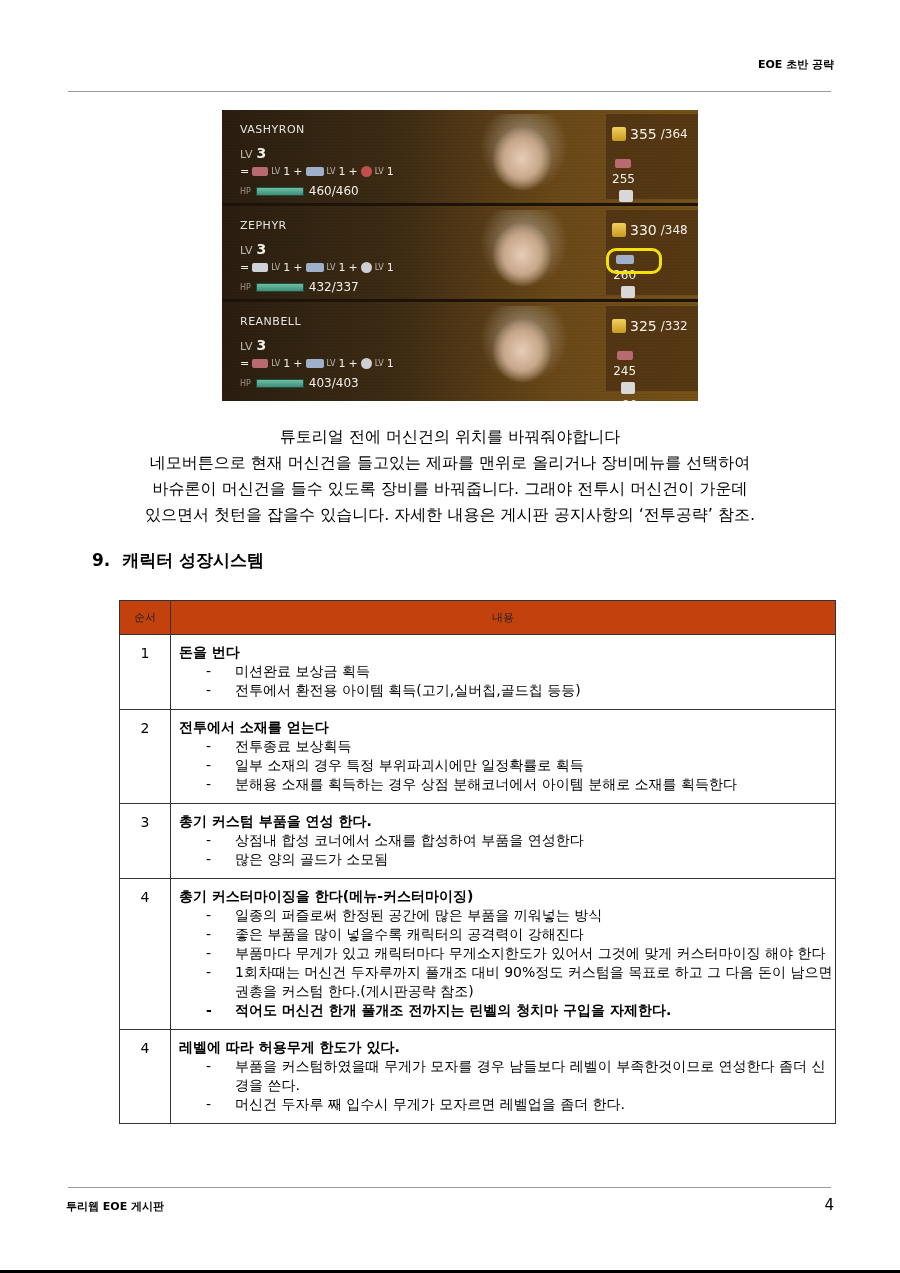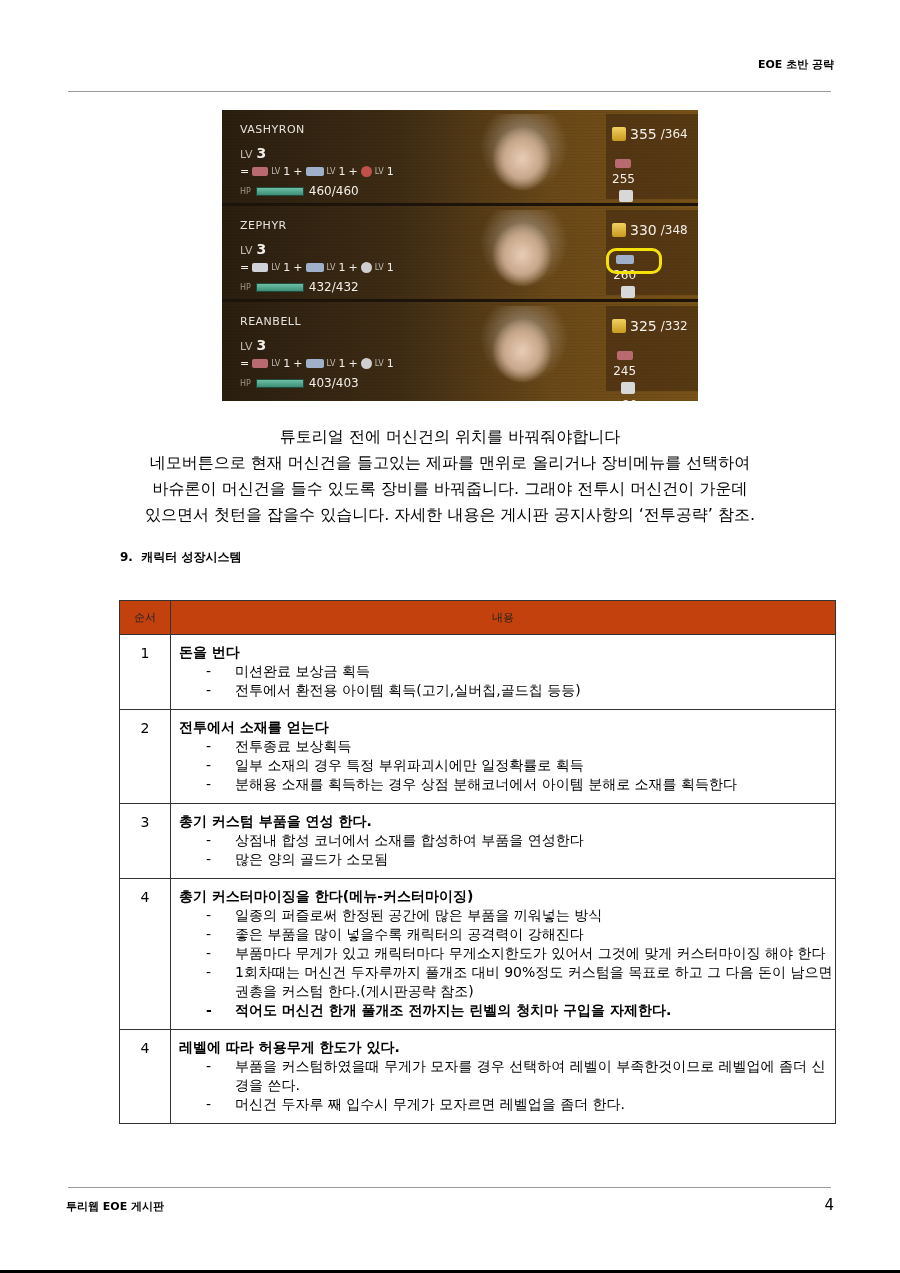--- a/index.html
+++ b/index.html
@@ -54,21 +54,21 @@
   .bag { width: 14px; height: 14px; background: linear-gradient(#f2d060, #c89a20); border-radius: 2px; }
   .stats .parts { position: absolute; left: 6px; top: 45px; display: flex; align-items: center; gap: 4px; color: #f4f0e8; font-size: 12px; flex-direction: column; }
   .chip { width: 14px; height: 12px; background: #d8d8d8; border-radius: 2px; }
   .highlight { position: absolute; left: 0px; top: 38px; width: 56px; height: 26px; border: 3px solid #f5e20a; border-radius: 10px; box-sizing: border-box; }
 
   .caption {
     position: absolute; left: 0; width: 900px; top: 424px; text-align: center;
     font-size: 16px; line-height: 26px;
   }
   .section-title {
-    position: absolute; left: 92px; top: 549px; font-size: 12px; font-weight: bold; margin-left: 28px;
+    position: absolute; left: 92px; top: 549px; font-size: 17px; font-weight: bold;
   }
   table.grid {
     position: absolute; left: 119px; top: 600px; width: 717px;
     border-collapse: collapse; font-size: 14px;
   }
   table.grid th, table.grid td { border: 1.5px solid #333; }
   table.grid th { background: #c2410c; font-weight: normal; font-size: 11px; height: 31px; color: #222; }
   table.grid td.num { width: 48px; text-align: center; vertical-align: top; padding-top: 10px; }
   table.grid td.content { padding: 8px 0 9px 8px; vertical-align: top; line-height: 19px; }
   .item-title { font-weight: bold; }
@@ -140,21 +140,21 @@
         <small>LV</small>
         <span>1</span>
       <span>+</span>
       <span class="gun grenade-grey"></span>
         <small>LV</small>
         <span>1</span>
     </span>
     <span class="hp">
         <span>HP</span>
         <span class="hpbar"></span>
-        <span class="val">432/432</span>
+        <span class="val">432/337</span>
       </span>
     <div class="portrait"></div>
     <div class="stats">
       <span class="weight">
           <span class="bag"></span>
           <span>330</span>
           <small>/348</small>
         </span>
       <span class="parts">
           <span class="gun smg"></span>
@@ -266,21 +266,21 @@
           <li>1회차때는 머신건 두자루까지 풀개조 대비 90%정도 커스텀을 목표로 하고 그 다음 돈이 남으면 권총을 커스텀 한다.(게시판공략 참조)</li>
           <li class="bold">적어도 머신건 한개 풀개조 전까지는 린벨의 청치마 구입을 자제한다.</li>
         </ul>
       </td>
     </tr>
     <tr>
       <td class="num">4</td>
       <td class="content">
         <div class="item-title">레벨에 따라 허용무게 한도가 있다.</div>
         <ul class="bullets">
-          <li>부품을 커스텀하였을때 무게가 모자를 경우 선택하여 레벨이 부족한것이므로 레벨업에 좀더 신경을 쓴다.</li>
+          <li>부품을 커스텀하였을때 무게가 모자를 경우 남들보다 레벨이 부족한것이므로 연성한다 좀더 신경을 쓴다.</li>
           <li>머신건 두자루 째 입수시 무게가 모자르면 레벨업을 좀더 한다.</li>
         </ul>
       </td>
     </tr>
   </tbody>
 </table>
 
 <div class="footer-rule"></div>
 <div class="footer-left">투리웹 EOE 게시판</div>
 <div class="footer-right">4</div>

